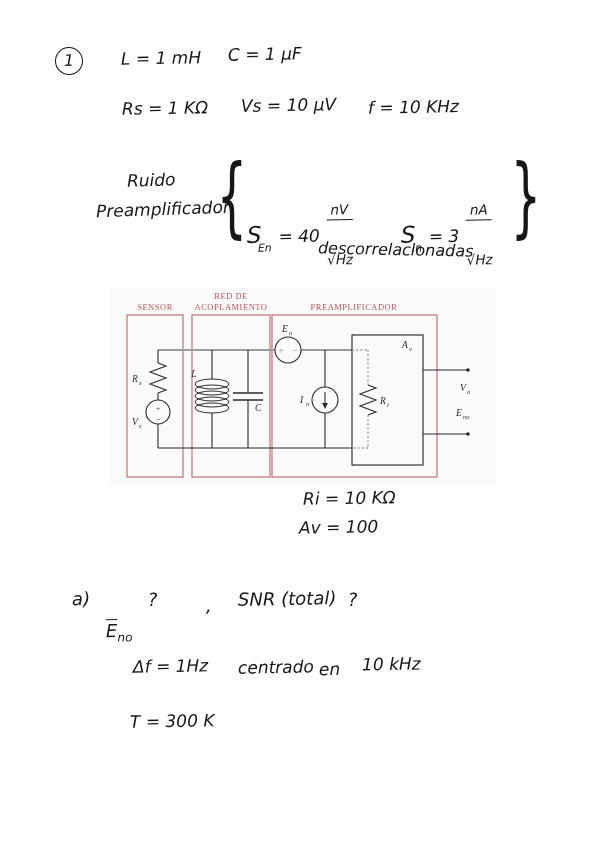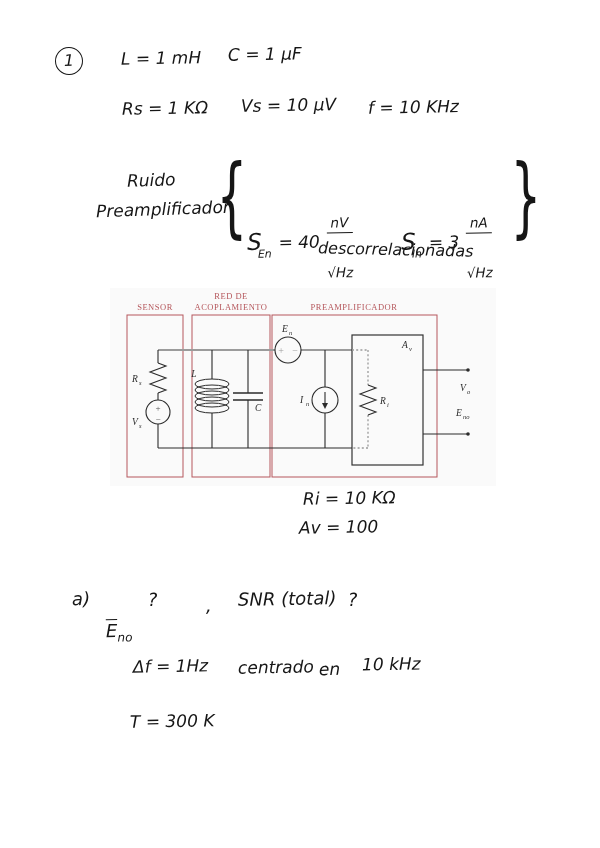--- a/index.html
+++ b/index.html
@@ -13,21 +13,21 @@
   .rB{transform:rotate(-1deg);}
   .rC{transform:rotate(1.2deg);}
   .circle-num{position:absolute;width:26px;height:26px;border:1.7px solid #161616;border-radius:50%;
       text-align:center;line-height:25px;font-size:16px;font-style:italic;color:#161616;}
   .brace{position:absolute;font-size:88px;color:#161616;font-style:normal;line-height:88px;
       transform:scaleX(0.55);transform-origin:center top;font-family:"DejaVu Sans",sans-serif;}
   .seq{display:flex;align-items:center;gap:7px;}
   .bigS{font-size:23px;}
   .seq sub{font-size:11px;margin-left:-4px;position:relative;top:4px;}
   .frac{display:inline-block;text-align:center;font-size:13.5px;vertical-align:-12px;line-height:1.15;}
-  .frac .num{display:block;padding:0 3px 1px 3px;border-bottom:1.5px solid #161616;margin-top:13px;}
+  .frac .num{display:block;padding:0 3px 1px 3px;border-bottom:1.5px solid #161616;}
   .frac .den{display:block;padding-top:1px;}
   .ov{text-decoration:overline;}
   .circuit-img{position:absolute;left:110px;top:288px;width:386px;height:198px;background:#fafafa;}
   svg text{font-family:"Liberation Serif","DejaVu Serif",serif;}
   .cl-box{font-size:8.5px;fill:#b5575c;letter-spacing:0.5px;}
   .cl-it{font-size:9.5px;font-style:italic;fill:#2b2b2b;}
   .cl-sub{font-size:6.5px;font-style:italic;fill:#2b2b2b;}
   .cl-sign{font-size:9px;fill:#555;font-style:normal;}
   .cl-sign-gray{font-size:10px;fill:#9b9b9b;font-style:normal;}
 </style>

